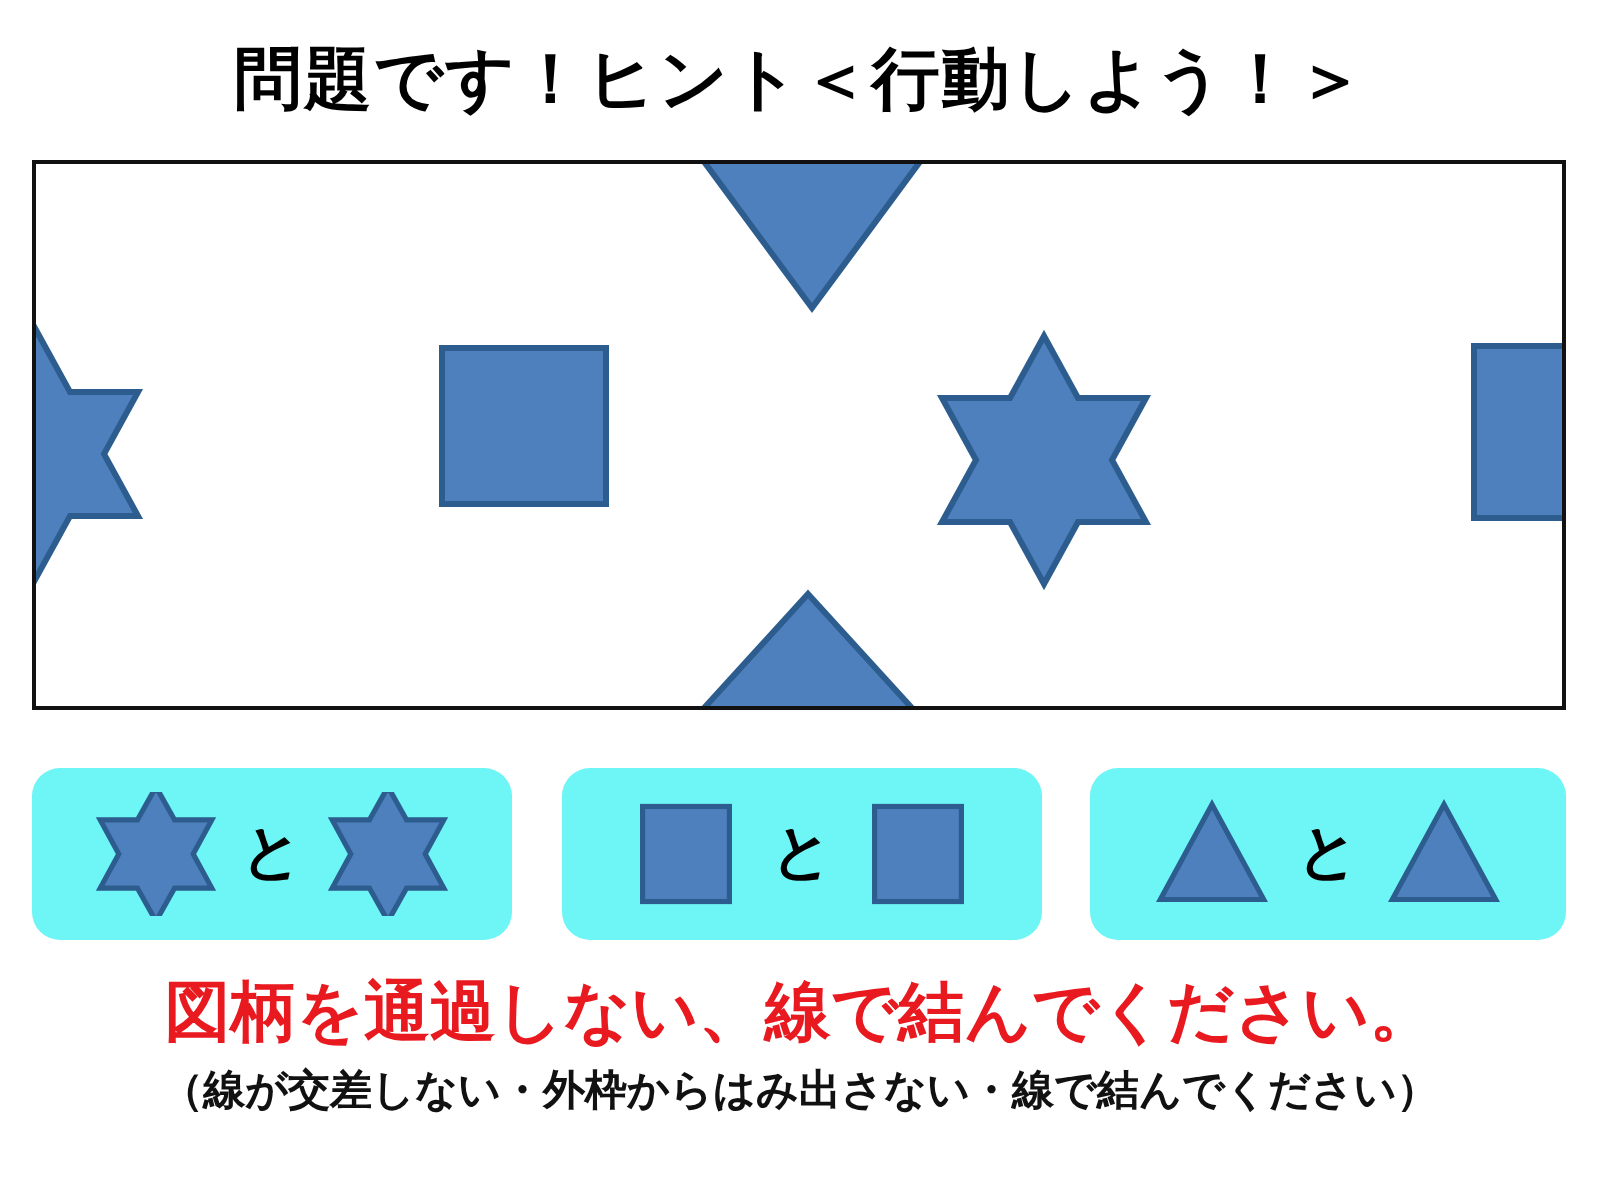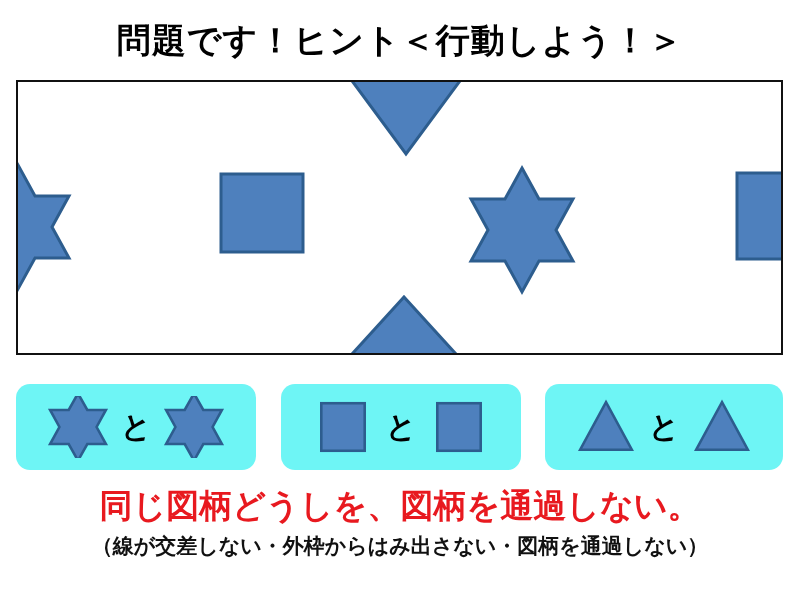--- a/index.html
+++ b/index.html
@@ -178,16 +178,16 @@
         <polygon points="60,12 110,104 10,104" fill="#4e80bd" stroke="#2d5d8e" stroke-width="5"></polygon>
       </svg>
       <span class="legend-conj">と</span>
       <svg class="legend-icon" viewBox="0 0 120 120">
         <polygon points="60,12 110,104 10,104" fill="#4e80bd" stroke="#2d5d8e" stroke-width="5"></polygon>
       </svg>
     </div>
 
   </div>
 
-  <div class="instr-main">同じ図柄どうしを、図柄を通過しない。</div>
-  <div class="instr-sub">（線が交差しない・外枠からはみ出さない・図柄を通過しない）</div>
+  <div class="instr-main">図柄を通過しない、線で結んでください。</div>
+  <div class="instr-sub">（線が交差しない・外枠からはみ出さない・線で結んでください）</div>
 
 </div>
 
 </body></html>

